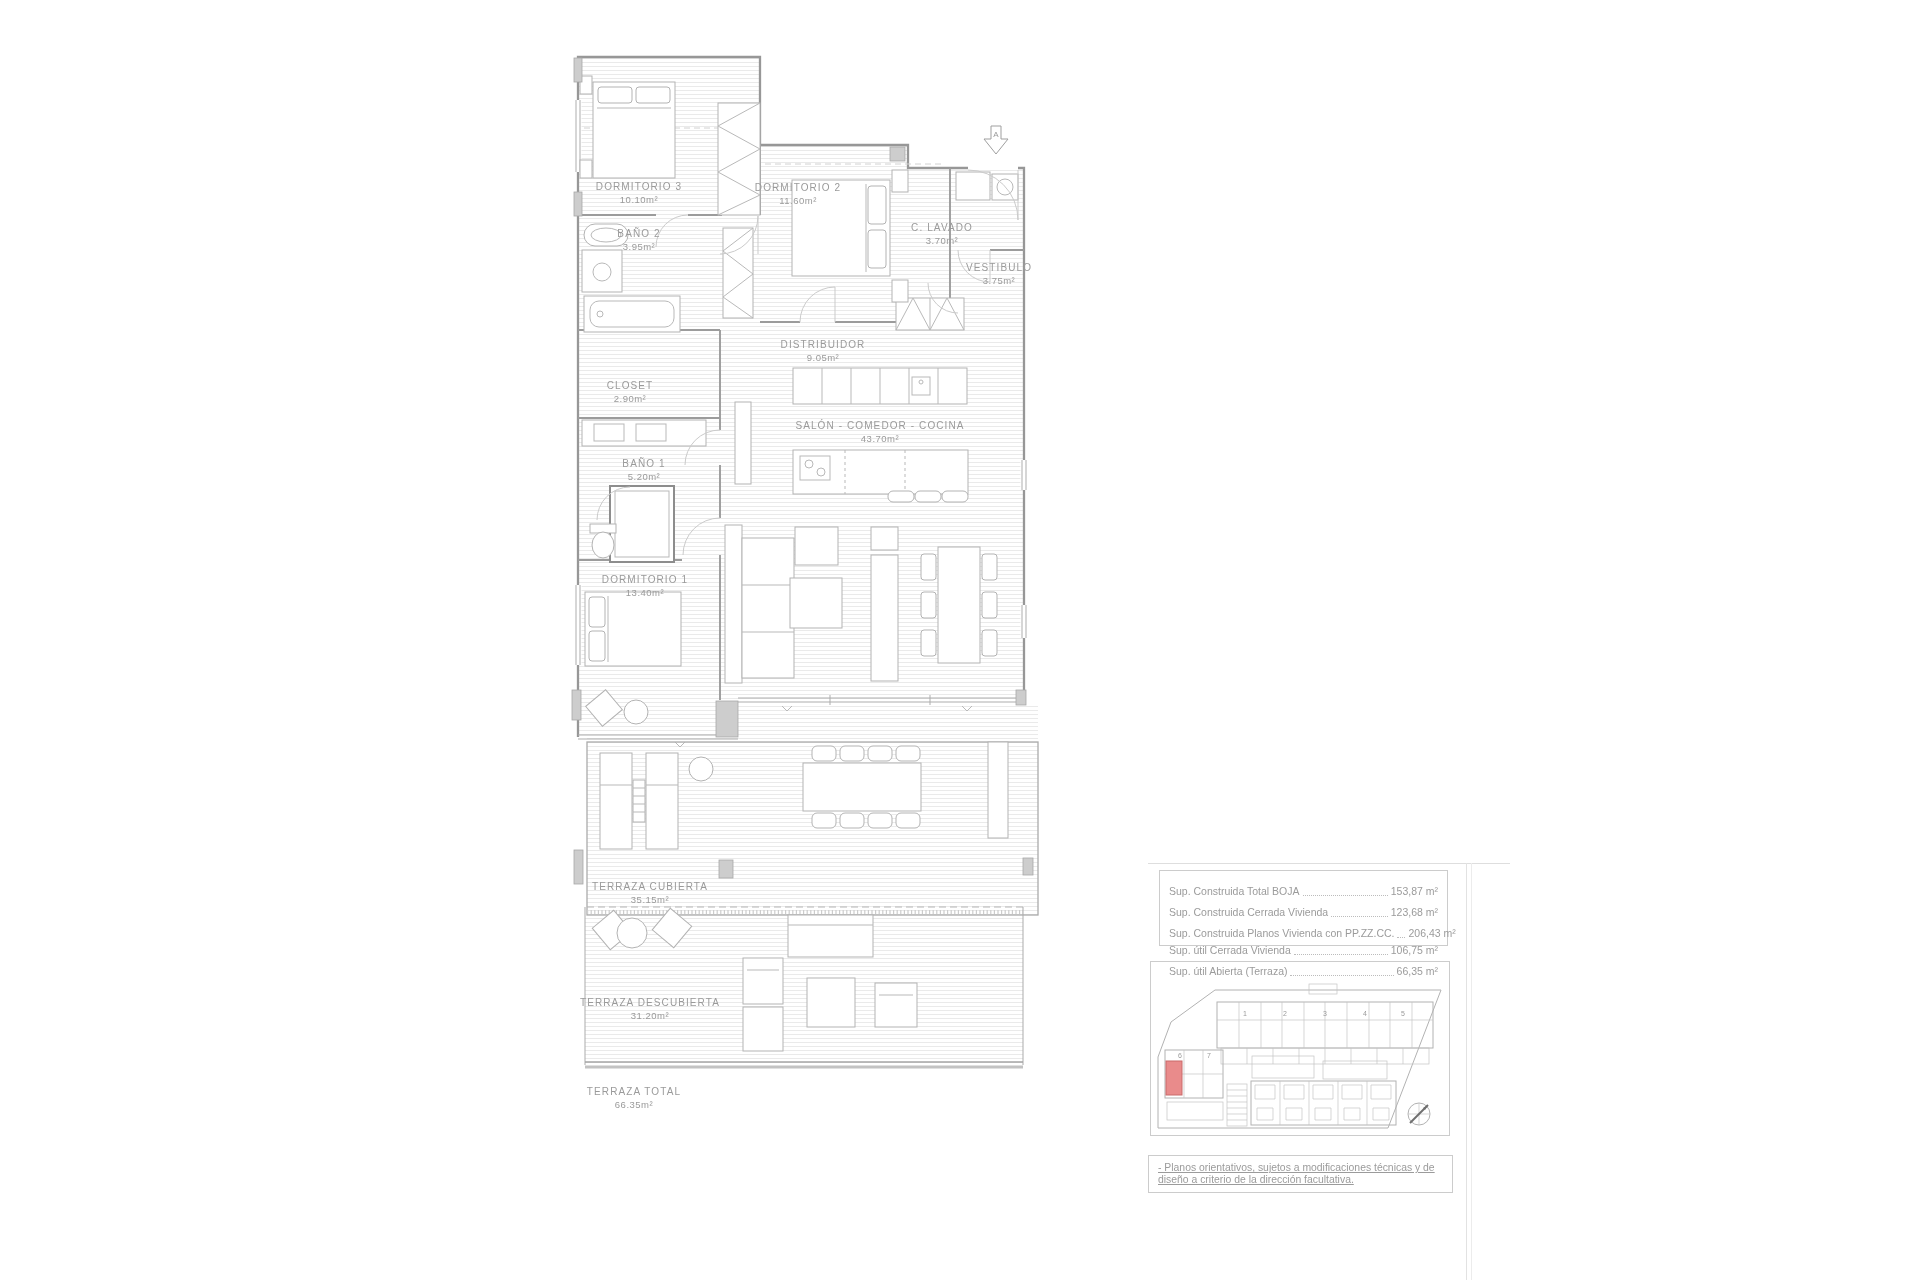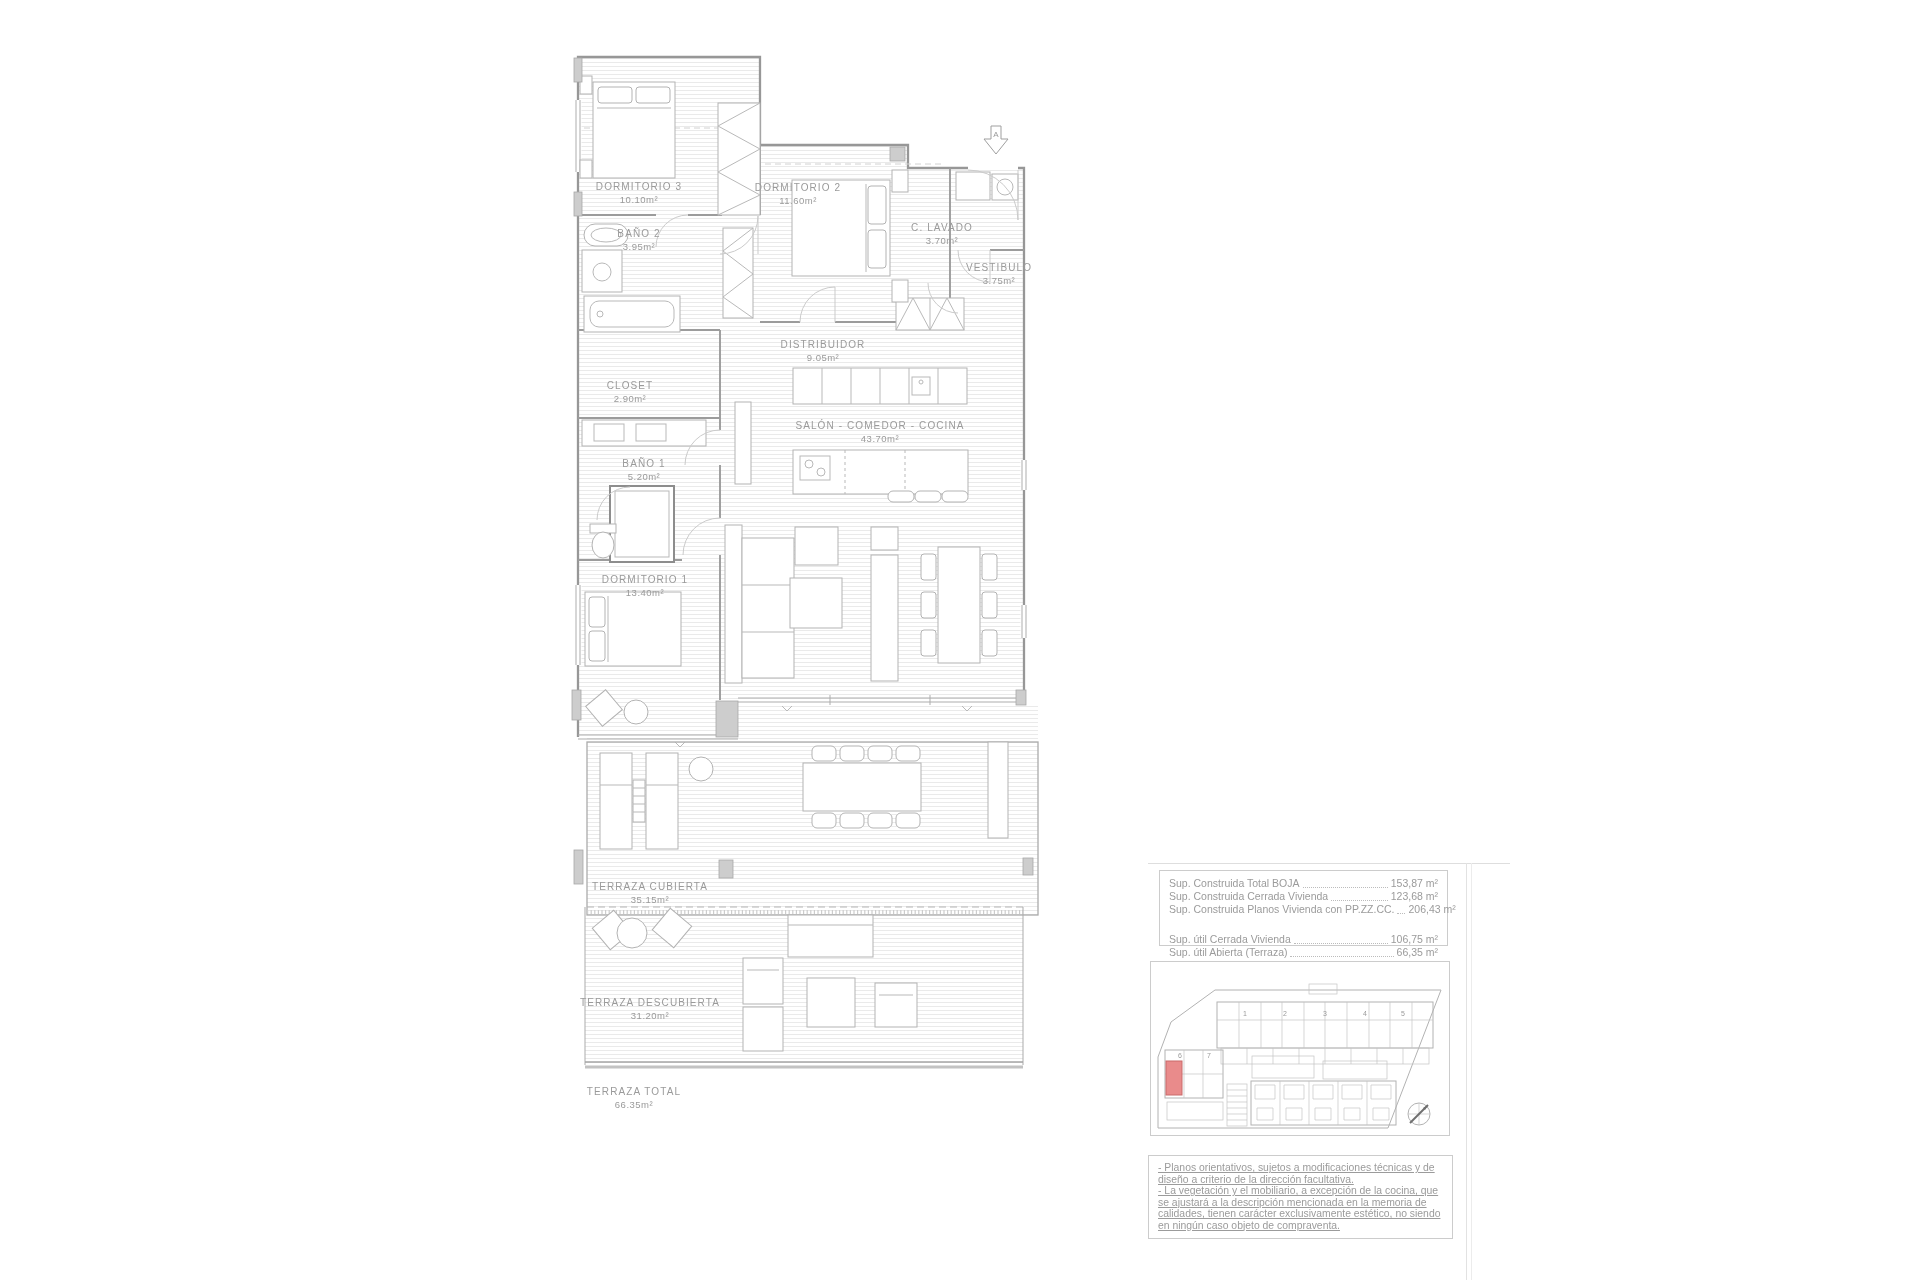--- a/index.html
+++ b/index.html
@@ -16,22 +16,22 @@
   #plan .thin{stroke:#b9b9b9;stroke-width:1;fill:none;}
   #plan .arc{stroke:#cbcbcb;stroke-width:1;fill:none;}
   #plan .glz{stroke:#adadad;stroke-width:1;fill:none;}
   #plan .pillar{fill:#cdcdcd;stroke:#a8a8a8;stroke-width:.8;}
   #plan .dash{stroke:#d2d2d2;stroke-width:1;fill:none;stroke-dasharray:6 4;}
   
   .frame-h{left:1148px;top:863px;width:362px;height:0;border-top:1px solid #dedede;}
   .frame-v{left:1466px;top:863px;width:4px;height:417px;border-left:1px solid #e2e2e2;border-right:1px solid #ececec;}
   #areas{left:1159px;top:870px;width:289px;height:76px;border:1px solid #ccc;
          box-sizing:border-box;padding:6px 9px 4px 9px;font-size:10.5px;color:#9b9b9b;}
-  #areas .row{display:flex;align-items:flex-end;line-height:12.9px;white-space:nowrap;}
-  #areas .row.gap{margin-top:17px;align-items:flex-end;}
+  #areas .row{display:flex;align-items:flex-end;line-height:12.9px;white-space:nowrap;margin-top:8px;}
+  #areas .row.gap{margin-top:4px;align-items:flex-end;}
   #areas .dots{flex:1;border-bottom:1px dotted #bcbcbc;margin:0 3px 2px 3px;min-width:8px;}
   #areas .val{text-align:right;}
   #siteplan-box{left:1150px;top:961px;width:300px;height:175px;border:1px solid #ccc;box-sizing:border-box;}
   #siteplan-box svg{display:block;}
   #site .ln{stroke:#b2b2b2;stroke-width:1;fill:none;}
   #site .lt{stroke:#c4c4c4;stroke-width:.7;fill:none;}
   #site .num{font-size:7px;fill:#9a9a9a;text-anchor:middle;}
   #disclaimer{left:1148px;top:1155px;width:305px;border:1px solid #ccc;box-sizing:border-box;
               padding:6px 9px 7px 9px;font-size:10.4px;line-height:11.5px;color:#9b9b9b;text-decoration:underline;}
 </style>
@@ -352,14 +352,13 @@
       <circle class="ln" cx="268" cy="152" r="11"></circle>
       <path class="lt" d="M257,152 H279 M268,141 V163"></path>
       <path d="M259,161 L277,143" stroke="#6f6f6f" stroke-width="2" fill="none"></path>
       <path d="M277,143 L272,146 L274,148 Z" fill="#6f6f6f"></path>
     </g>
   </svg>
 </div>
 
 <div id="disclaimer" class="abs">
   <div>- Planos orientativos, sujetos a modificaciones técnicas y de diseño a criterio de la dirección facultativa.</div>
-  <div>- La vegetación y el mobiliario, a excepción de la cocina, que se ajustará a la descripción mencionada en la memoria de calidades, tienen carácter exclusivamente estético, no siendo en ningún caso objeto de compraventa.</div>
 </div>
 
 </body></html>

